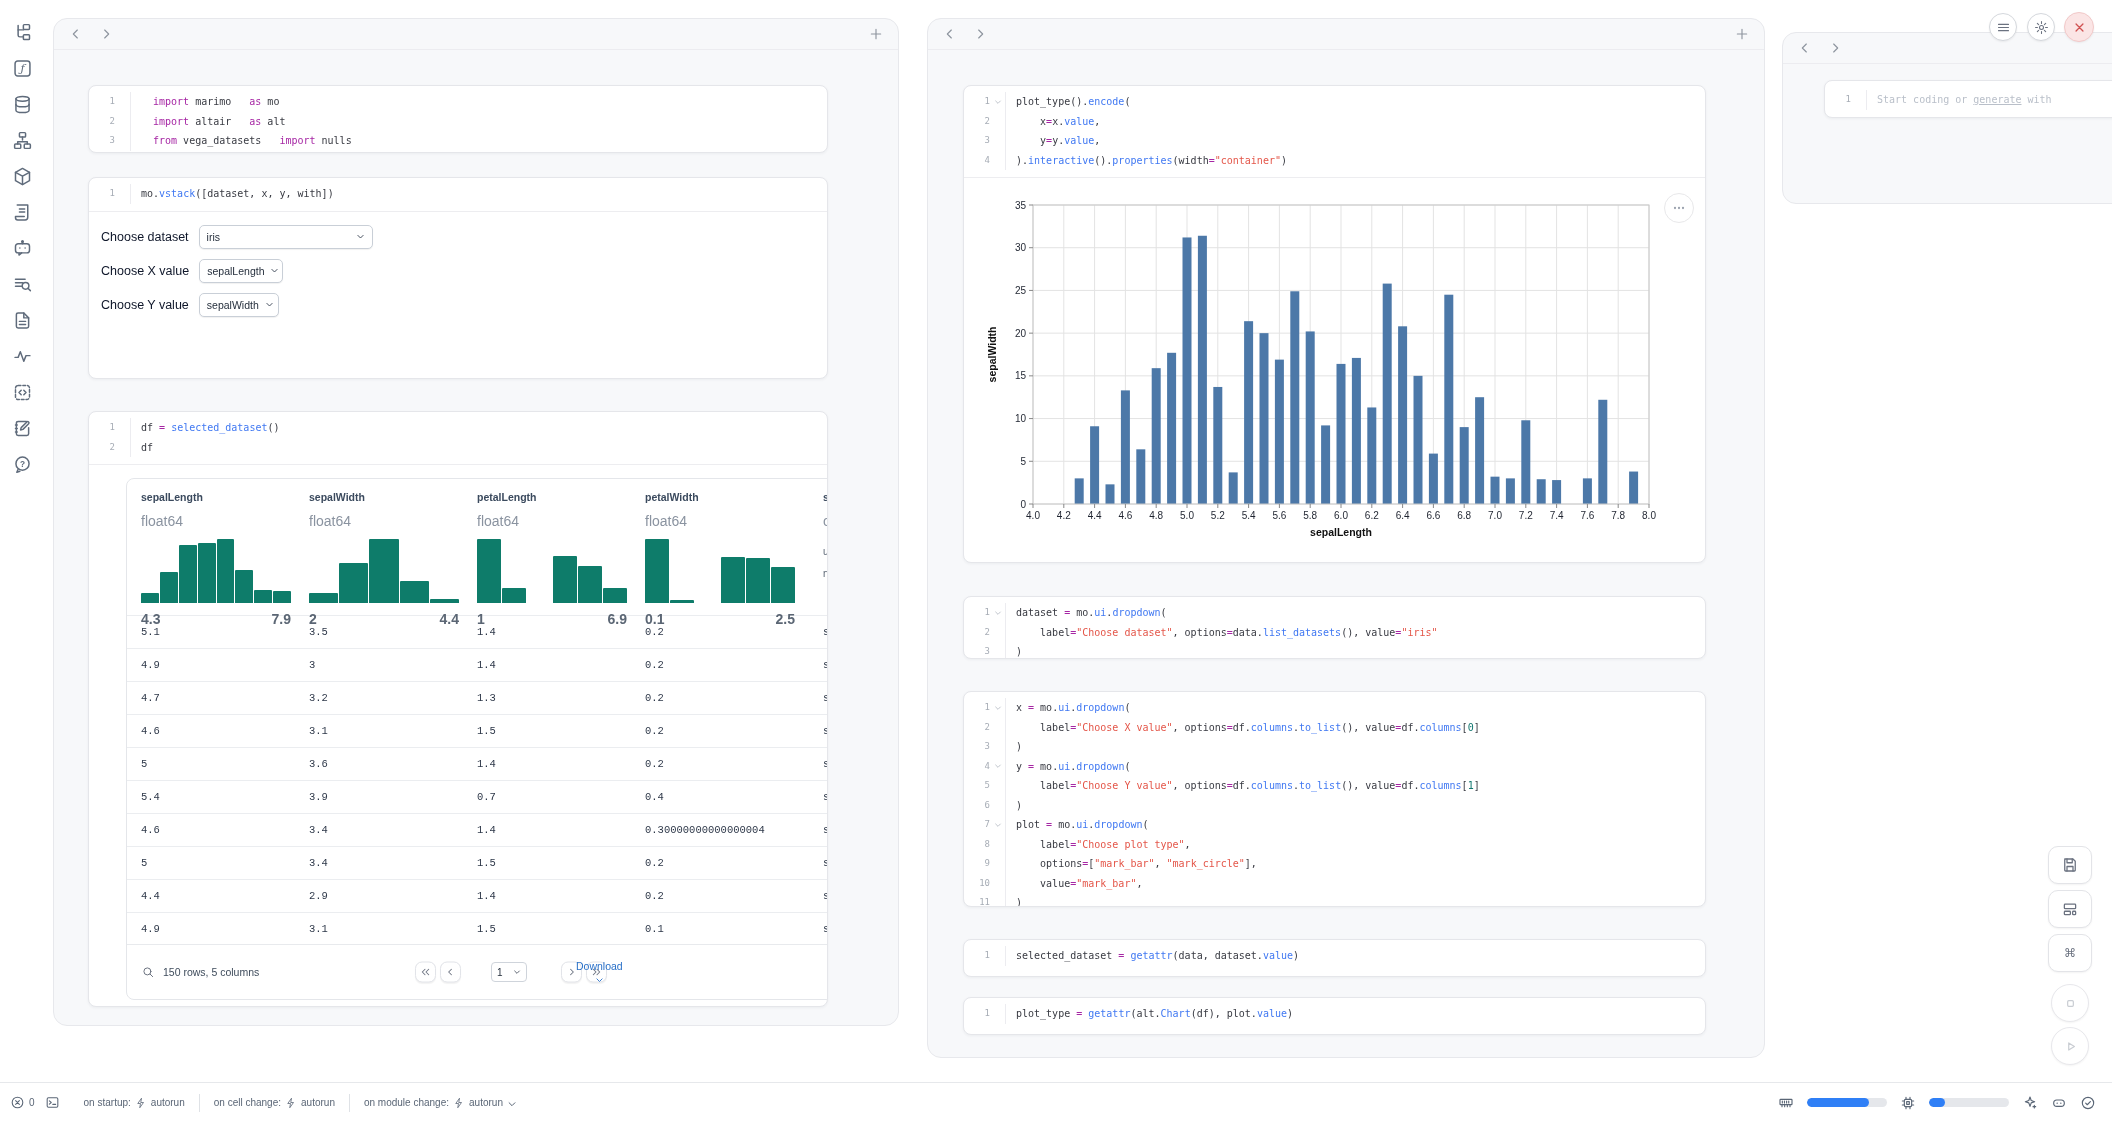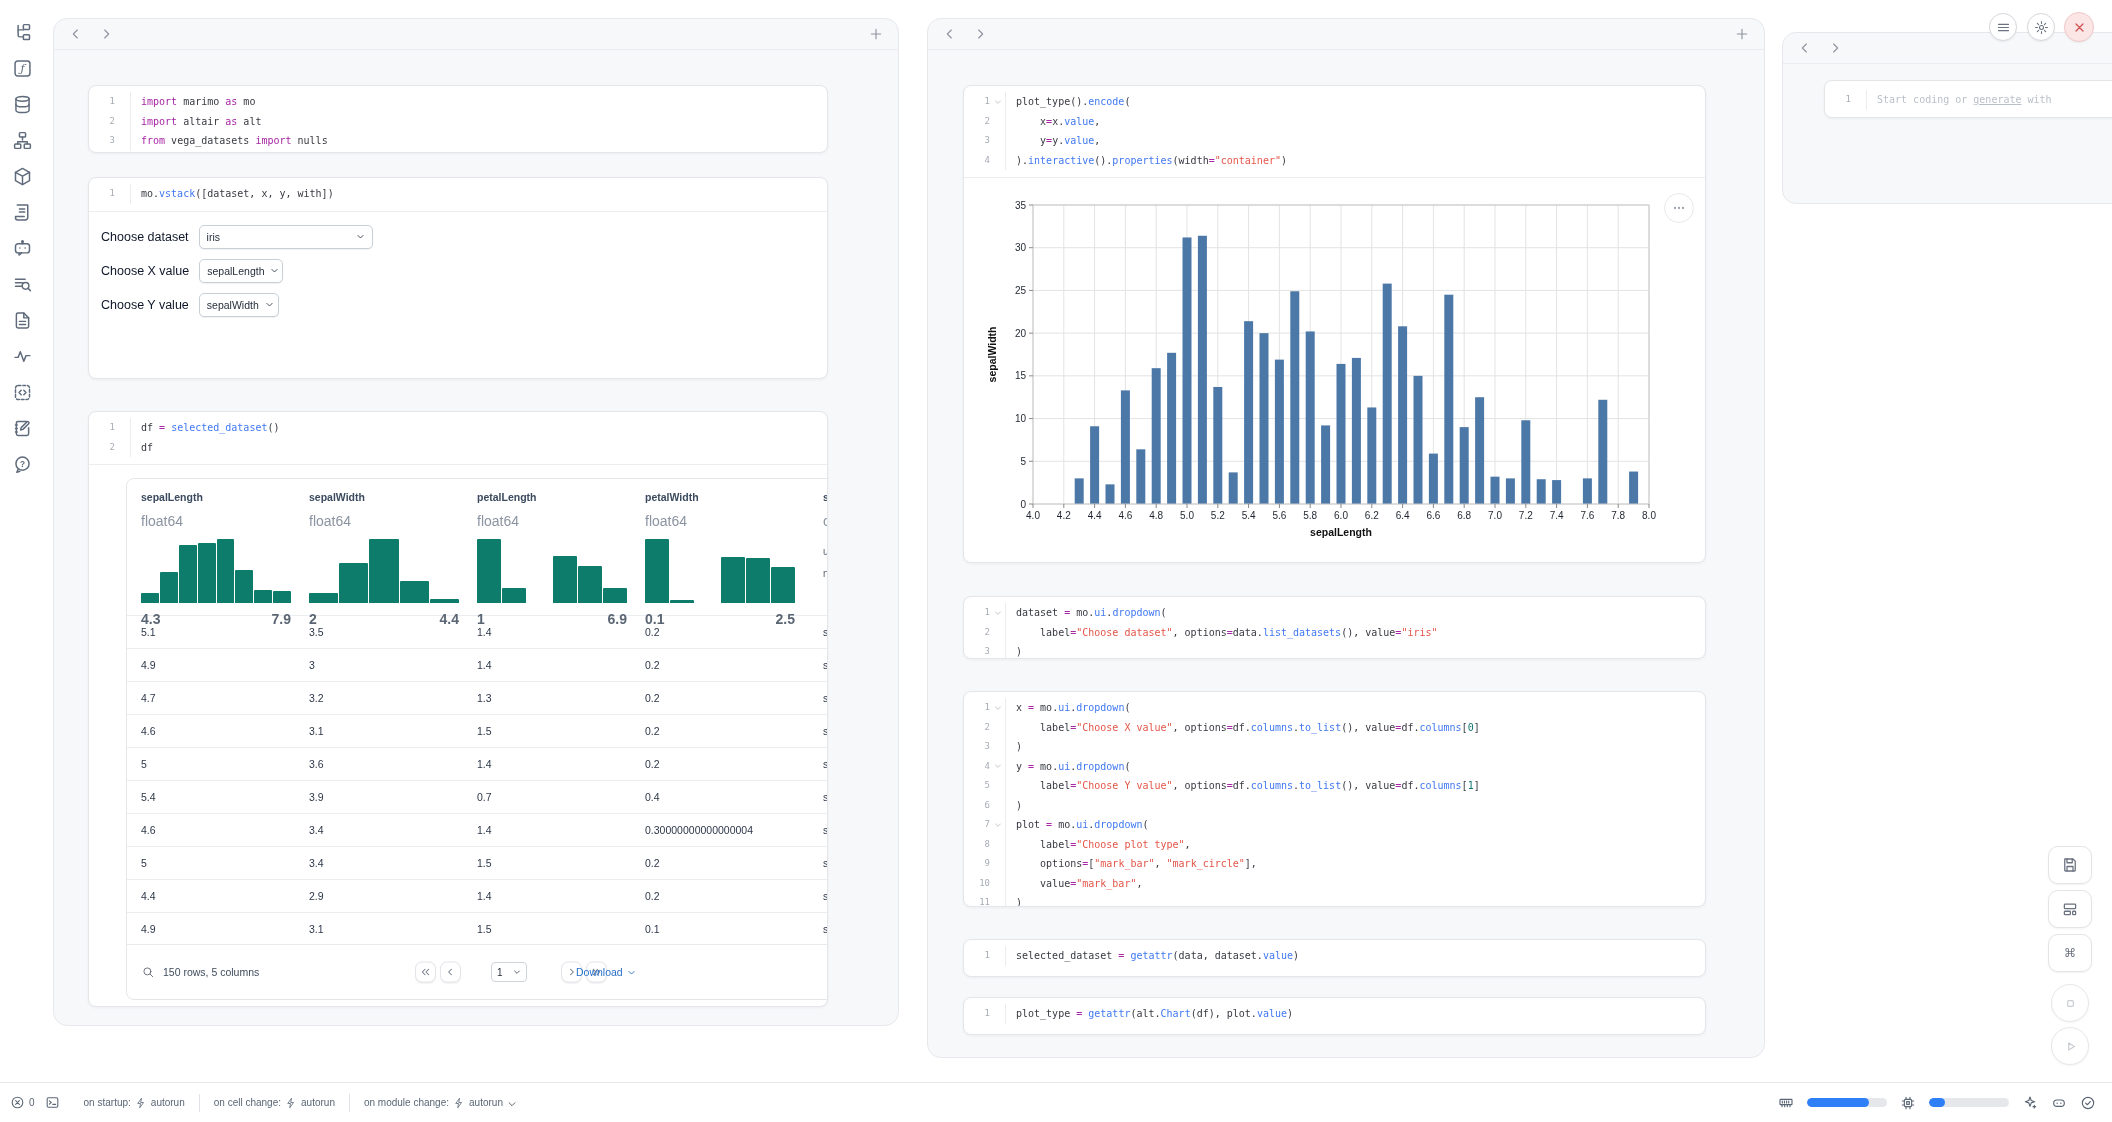--- a/index.html
+++ b/index.html
@@ -19,21 +19,21 @@
         box-shadow:0 1px 3px rgba(20,30,50,.05);box-sizing:border-box;overflow:hidden;}
   .hdiv{border-top:1px solid #ededf0;}
   
   .codeblock{padding:6px 0 7px 0;}
   .cline{display:flex;height:19.5px;align-items:center;font-family:"DejaVu Sans Mono",monospace;
          font-size:10px;line-height:19.5px;white-space:pre;}
   .ln{width:26px;text-align:right;color:#a7adb6;font-size:9px;flex:none;}
   .fold{width:15px;flex:none;color:#b6bcc4;display:flex;align-items:center;justify-content:center;}
   .fold svg{width:8px;height:8px;}
   .ctext{border-left:1px solid #ececf0;padding-left:10px;flex:1;min-width:0;}
-  .tk-k{color:#a626a4;}.tk-f{color:#4078f2;}.tk-s{color:#e45649;}
+  .tk-k{color:#a626a4;margin-left:12px;}.tk-f{color:#4078f2;}.tk-s{color:#e45649;}
   .tk-o{color:#a626a4;}.tk-n{color:#0f766e;}.tk-p{color:#383a42;}
   .placeholder{color:#b9bfc9;}
   .gen-link{text-decoration:underline;cursor:pointer;color:#b9bfc9;}
   
   #controls{padding:13px 12px 0 12px;}
   .ctl-row{display:flex;align-items:center;gap:10px;margin-bottom:10px;font-size:12.5px;color:#0f172a;}
   .mselect{display:inline-flex;align-items:center;justify-content:space-between;height:24px;
            border:1px solid #c9cfd7;border-radius:5px;background:#fff;padding:0 7px;
            font-size:10.5px;color:#1f2937;box-shadow:0 1px 1px rgba(0,0,0,.06);gap:6px;cursor:pointer;box-sizing:border-box;}
   .mselect .chev{width:9px;height:9px;color:#374151;flex:none;display:flex;}
@@ -43,34 +43,34 @@
          border-radius:8px;background:#fff;overflow:hidden;}
   #thead{display:grid;grid-template-columns:168px 168px 168px 178px 1fr;padding-left:14px;height:136px;box-sizing:border-box;}
   .thname{font-size:10.5px;font-weight:bold;color:#3b4a5e;padding-top:12px;white-space:nowrap;overflow:hidden;}
   .thdtype{font-size:14px;color:#8a93a0;margin-top:10px;}
   .hist{display:flex;align-items:flex-end;gap:1px;height:64px;width:150px;margin-top:10px;}
   .hist i{flex:1;border-radius:1px 1px 0 0;}
   .mm{display:flex;justify-content:space-between;width:150px;font-size:14px;color:#5b6674;margin-top:8px;font-weight:bold;}
   .thmeta{font-size:10px;color:#5b6674;margin-top:12px;line-height:22px;white-space:nowrap;}
   .trow{display:grid;grid-template-columns:168px 168px 168px 178px 1fr;padding-left:14px;height:33px;
         border-top:1px solid #ebedf0;box-sizing:border-box;overflow:hidden;}
-  .td{font-size:10.5px;color:#2d3748;line-height:32px;white-space:nowrap;overflow:hidden;}
+  .td{font-size:10.5px;color:#2d3748;line-height:32px;white-space:nowrap;overflow:hidden;font-family:Liberation Mono, monospace;}
   .tfoot{position:absolute;left:0;right:0;bottom:0;height:54px;border-top:1px solid #e8eaed;}
   .tfoot>*{position:absolute;top:50%;transform:translateY(-50%);}
   .s-icon{left:14px;width:14px;height:14px;color:#6b7280;cursor:pointer;}
   .s-icon svg{width:14px;height:14px;}
   .tsummary{left:36px;font-size:10.5px;color:#3f4c5c;white-space:nowrap;}
   .pgbtn{width:21px;height:21px;border:1px solid #e2e4e9;border-radius:7px;background:#fff;
          box-shadow:0 1px 1px rgba(0,0,0,.05);display:flex;align-items:center;justify-content:center;color:#6b7280;cursor:pointer;box-sizing:border-box;}
   .pgbtn svg{width:11px;height:11px;}
   .plabel{font-size:10px;color:#333d4d;white-space:nowrap;margin-top:40px;}
   .pselect{display:inline-flex;align-items:center;justify-content:space-between;width:36px;height:20px;
            border:1px solid #cfd4db;border-radius:4px;background:#fff;padding:0 5px;font-size:10px;color:#1f2937;cursor:pointer;box-sizing:border-box;}
   .pselect svg{width:8px;height:8px;color:#374151;}
-  .dl{left:449px;display:flex;align-items:center;gap:4px;font-size:10.5px;color:#2970c8;cursor:pointer;white-space:nowrap;}
+  .dl{left:449px;display:flex;align-items:center;gap:4px;font-size:10.5px;color:#2970c8;cursor:pointer;white-space:nowrap;flex-direction:column;}
   .dl svg{width:9px;height:9px;}
   
   #chart-host{position:absolute;left:18px;top:106px;width:700px;height:360px;}
   .dots-btn{position:absolute;left:700px;top:107px;width:30px;height:30px;border-radius:50%;
             border:1px solid #e8e8ea;background:#fff;display:flex;align-items:center;justify-content:center;color:#9ca3af;cursor:pointer;box-sizing:border-box;}
   .dots-btn svg{width:16px;height:16px;}
   
   .circ{position:absolute;border-radius:50%;background:#fff;border:1px solid #d5d8dd;
         display:flex;align-items:center;justify-content:center;color:#6b7280;cursor:pointer;box-sizing:border-box;
         box-shadow:0 1px 2px rgba(0,0,0,.06);}

